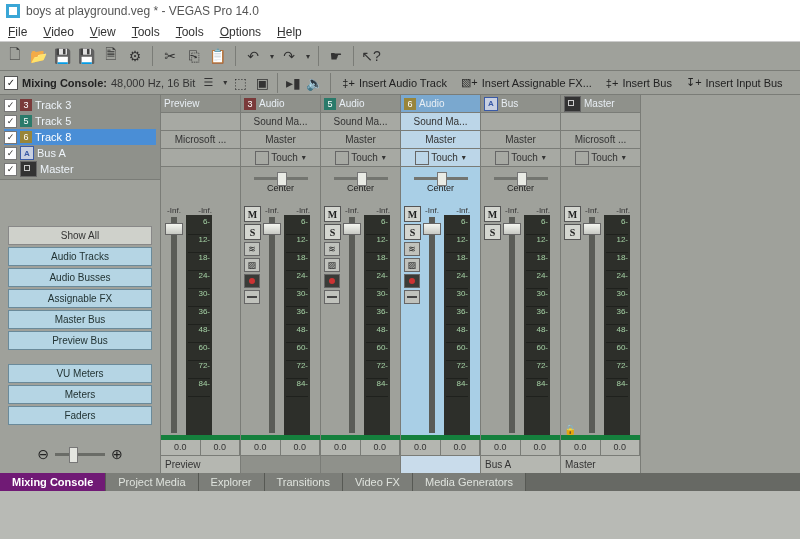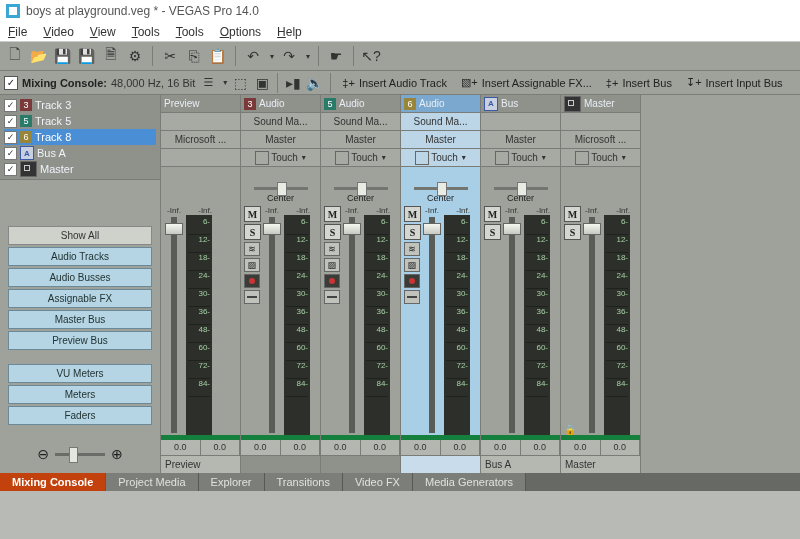--- a/index.html
+++ b/index.html
@@ -40,21 +40,21 @@
   .chan{width:79px;border-right:1px solid #7a7c77;display:flex;flex-direction:column;background:#9fa19b}
   .chan.sel{background:#a9cfe6}
   .chan-head{height:17px;display:flex;align-items:center;gap:3px;padding:0 3px;border-bottom:1px solid #7a7c77;background:#8f918b}
   .chan-head.sel{background:#7aa8cf}
   .chan-head .nm{font-size:10px;color:#e8eef4}
   .cell{height:17px;border-bottom:1px solid #7a7c77;display:flex;align-items:center;justify-content:center;font-size:10px;color:#333;background:#a7a9a3;overflow:hidden;white-space:nowrap}
   .chan.sel .cell{background:#bcd6e8}
   .touch{display:flex;align-items:center;gap:2px;justify-content:center}
   .mini-ico{width:12px;height:12px;border:1px solid #666;display:inline-block;position:relative}
   .caret{font-size:8px;color:#333;margin-left:2px}
-  .slider-h{display:flex;flex-direction:column;align-items:center;justify-content:flex-end;height:36px}
+  .slider-h{display:flex;flex-direction:column;align-items:center;justify-content:center;height:36px}
   .slider-h .track{width:54px;height:3px;background:#737570;position:relative}
   .slider-h .thumb{position:absolute;width:8px;height:12px;background:#e9ebe5;border:1px solid #777;top:-5px;left:23px}
   .slider-h .lbl{font-size:9px;margin-top:3px}
   .fader-area{flex:1;display:flex;padding:3px 3px 0 3px;gap:2px}
   .btns-col{width:16px;display:flex;flex-direction:column;gap:2px}
   .ms{width:15px;height:14px;border:1px solid #555;background:#d4d6d0;font-size:10px;font-weight:bold;display:flex;align-items:center;justify-content:center;font-family:Georgia,serif}
   .sq{width:14px;height:12px;border:1px solid #666;background:#c0c2bc;display:flex;align-items:center;justify-content:center}
   .sq.rec{background:#3a3c38}
   .sq.rec::after{content:"";width:6px;height:6px;border-radius:50%;background:#c33}
   .sq.ln::after{content:"";width:10px;height:2px;background:#444}
@@ -64,21 +64,21 @@
   .fader .knob{position:absolute;width:16px;height:10px;background:linear-gradient(#f4f6f0,#c7c9c3);border:1px solid #666;left:-6px;top:6px}
   .meter-col{width:26px;display:flex;flex-direction:column}
   .meter{flex:1;background:linear-gradient(#2d2f2a,#2d2f2a);display:flex;flex-direction:column;color:#a6d3a6;font-size:8px;padding:2px 2px}
   .meter .tick{height:17px;border-bottom:1px solid #1f211d;text-align:right}
   .bot-val{height:15px;display:flex;border-top:5px solid #15803d}
   .bot-val span{flex:1;text-align:center;font-size:9px;color:#333;background:#b4b6b0;border-right:1px solid #7a7c77;line-height:15px}
   .chan-foot{height:17px;border-top:1px solid #7a7c77;background:#b5b7b1;display:flex;align-items:center;padding:0 4px;font-size:10px;color:#333}
   .chan.sel .chan-foot{background:#c9dceb}
   .tabs{height:18px;background:#676964;display:flex;align-items:flex-end}
   .tab{height:18px;padding:0 12px;background:#7c7e79;color:#dfe3dd;font-size:11px;display:flex;align-items:center;border-right:1px solid #575954}
-  .tab.active{background:#c2410c;color:#fff;font-weight:bold}
+  .tab.active{background:#701a75;color:#fff;font-weight:bold}
   .chan-foot.empty{background:#8f918b}
   .lock-ico{font-size:10px;color:#333;margin-top:2px}
 </style>
 </head>
 <body>
 
 <div class="title-bar">
   <span class="icon"></span>
   <span>boys at playground.veg * - VEGAS Pro 14.0</span>
 </div>

